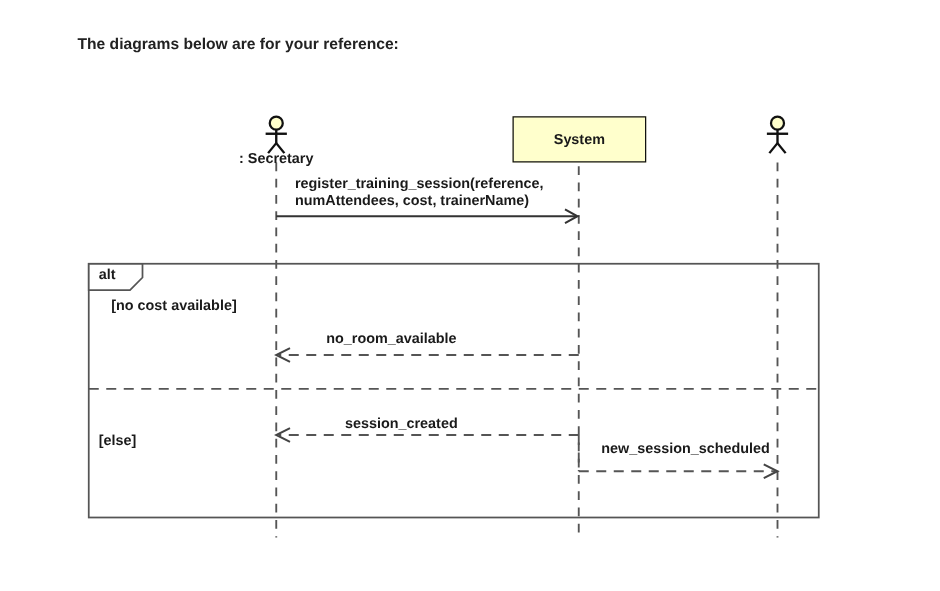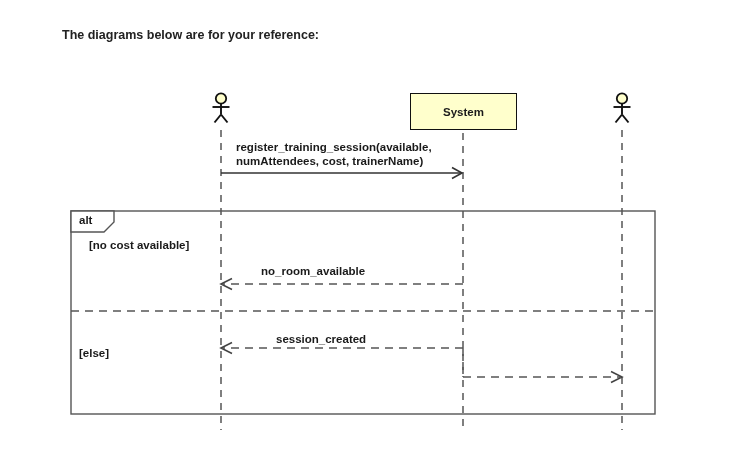--- a/index.html
+++ b/index.html
@@ -167,34 +167,36 @@
 
     <g>
       <line x1="463" y1="377" x2="620" y2="377" stroke="#555555" stroke-width="1.5" stroke-dasharray="8,6"></line>
       <path d="M 611 371.5 L 622 377 L 611 382.5" fill="none" stroke="#444444" stroke-width="1.6"></path>
     </g>
 
   </svg>
 
   <div class="participant" id="participant-secretary">
     <div class="actor-figure"></div>
+    <div class="participant-label">: Secretary</div>
   </div>
 
   <div id="participant-system">
     <div class="participant-label">System</div>
   </div>
 
 
-  <div class="msg-label" id="msg-label-0">register_training_session(available,
+  <div class="msg-label" id="msg-label-0">register_training_session(reference,
 numAttendees, cost, trainerName)</div>
 
   <div class="msg-label" id="msg-label-1">no_room_available</div>
 
   <div class="msg-label" id="msg-label-2">session_created</div>
 
+  <div class="msg-label" id="msg-label-3">new_session_scheduled</div>
 
   <div id="fragment-operator-label">alt</div>
 
   <div class="guard-label" id="guard-label-0">[no cost available]</div>
 
   <div class="guard-label" id="guard-label-1">[else]</div>
 
 </div>
 
 </body></html>

